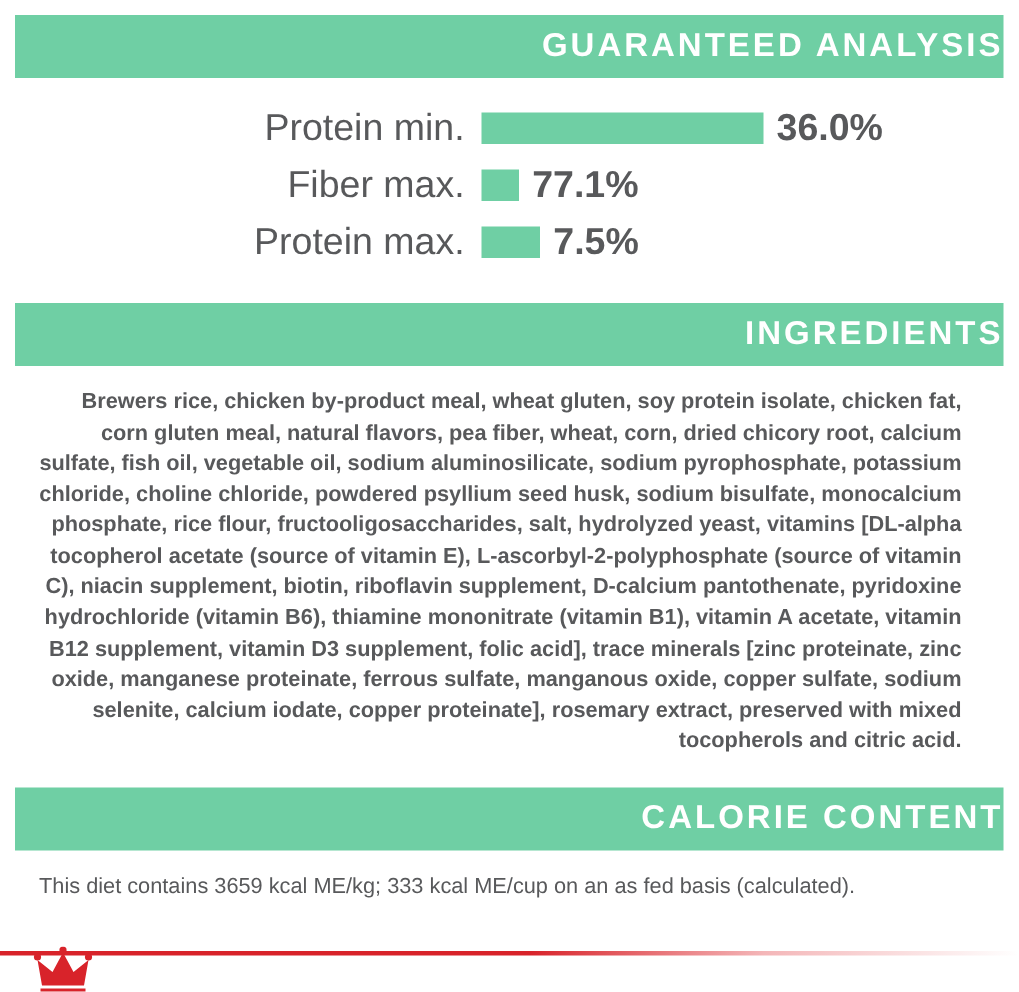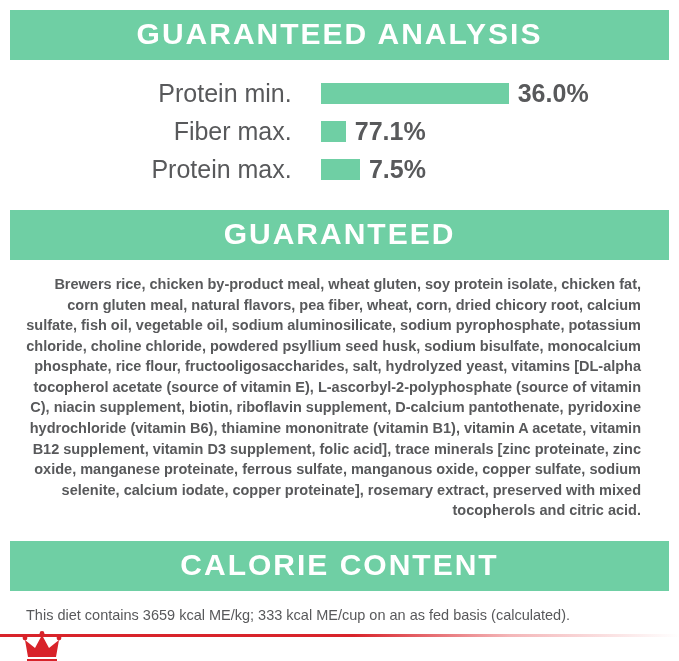--- a/index.html
+++ b/index.html
@@ -18,40 +18,40 @@
   }
   .page {
     position: relative;
     width: 679px;
     height: 661px;
     padding: 0 10px;
   }
   .section-header {
     background: #6fcfa4;
     color: #ffffff;
-    text-align: center;
-    font-size: 30px;
+    text-align: right;
+    font-size: 22px;
     letter-spacing: 2px;
     font-weight: bold;
     padding: 9px 0 11px 0;
     line-height: 1;
   }
   #guaranteed-analysis-header { margin-top: 10px; }
 
   .ga-table {
     width: 100%;
     margin-top: 14px;
     border-collapse: collapse;
   }
   .ga-row { height: 38px; }
   .ga-label {
     text-align: right;
     font-size: 25px;
     color: #58595b;
-    padding-right: 28px;
+    padding-right: 10px;
     white-space: nowrap;
     width: 47%;
   }
   .ga-barcell {
     width: 53%;
     vertical-align: middle;
     position: relative;
   }
   .bar-wrap {
     display: flex;
@@ -137,21 +137,21 @@
         <td class="ga-barcell">
           <div class="bar-wrap">
             <span class="bar" style="width: 39.1667px;"></span>
             <span class="ga-value">7.5%</span>
           </div>
         </td>
       </tr>
     </tbody>
   </table>
 
-  <div class="section-header" id="ingredients-header">GUARANTEED</div>
+  <div class="section-header" id="ingredients-header">INGREDIENTS</div>
 
   <div class="body-text">Brewers rice, chicken by-product meal, wheat gluten, soy protein isolate, chicken fat, corn gluten meal, natural flavors, pea fiber, wheat, corn, dried chicory root, calcium sulfate, fish oil, vegetable oil, sodium aluminosilicate, sodium pyrophosphate, potassium chloride, choline chloride, powdered psyllium seed husk, sodium bisulfate, monocalcium phosphate, rice flour, fructooligosaccharides, salt, hydrolyzed yeast, vitamins [DL-alpha tocopherol acetate (source of vitamin E), L-ascorbyl-2-polyphosphate (source of vitamin C), niacin supplement, biotin, riboflavin supplement, D-calcium pantothenate, pyridoxine hydrochloride (vitamin B6), thiamine mononitrate (vitamin B1), vitamin A acetate, vitamin B12 supplement, vitamin D3 supplement, folic acid], trace minerals [zinc proteinate, zinc oxide, manganese proteinate, ferrous sulfate, manganous oxide, copper sulfate, sodium selenite, calcium iodate, copper proteinate], rosemary extract, preserved with mixed tocopherols and citric acid.</div>
 
   <div class="section-header" id="calorie-header">CALORIE CONTENT</div>
 
   <div class="calorie-text">This diet contains 3659 kcal ME/kg; 333 kcal ME/cup on an as fed basis (calculated).</div>
 
   <div class="footer-rule"></div>
 
   <svg class="crown" viewBox="0 0 58 34">

